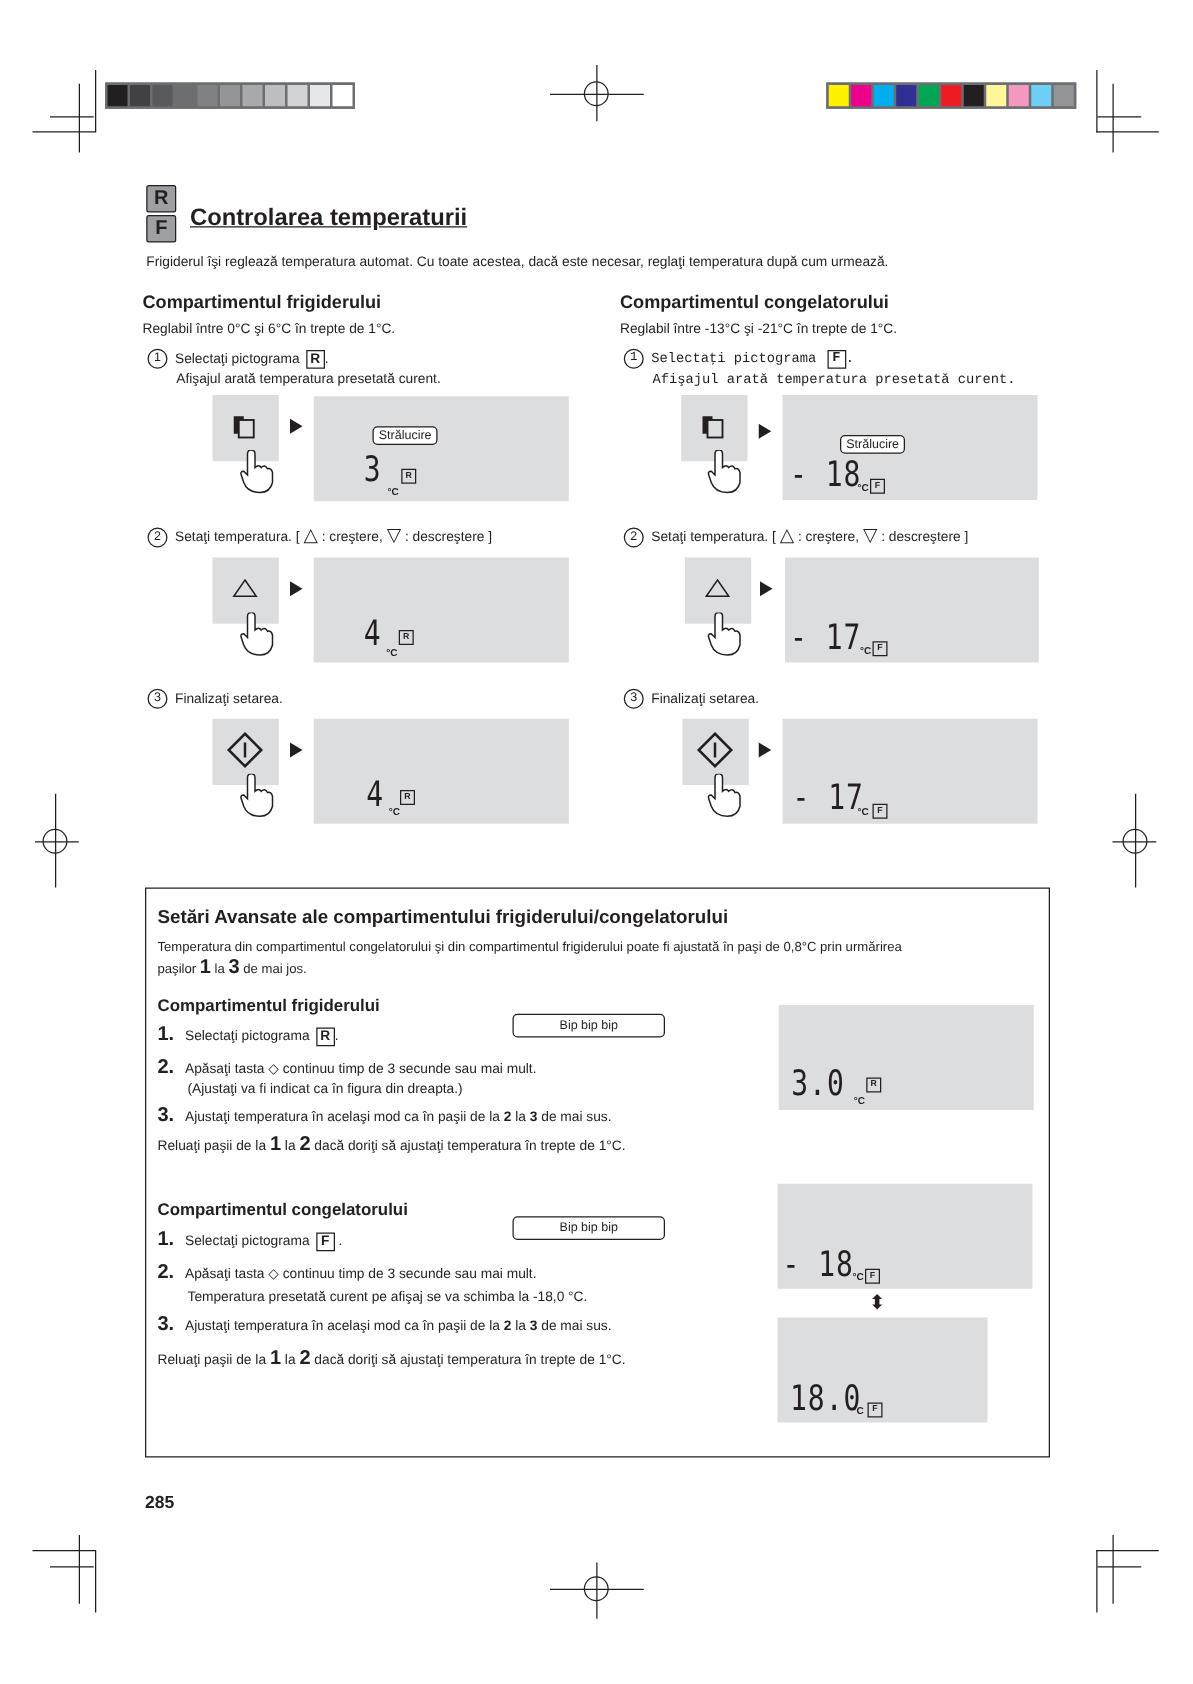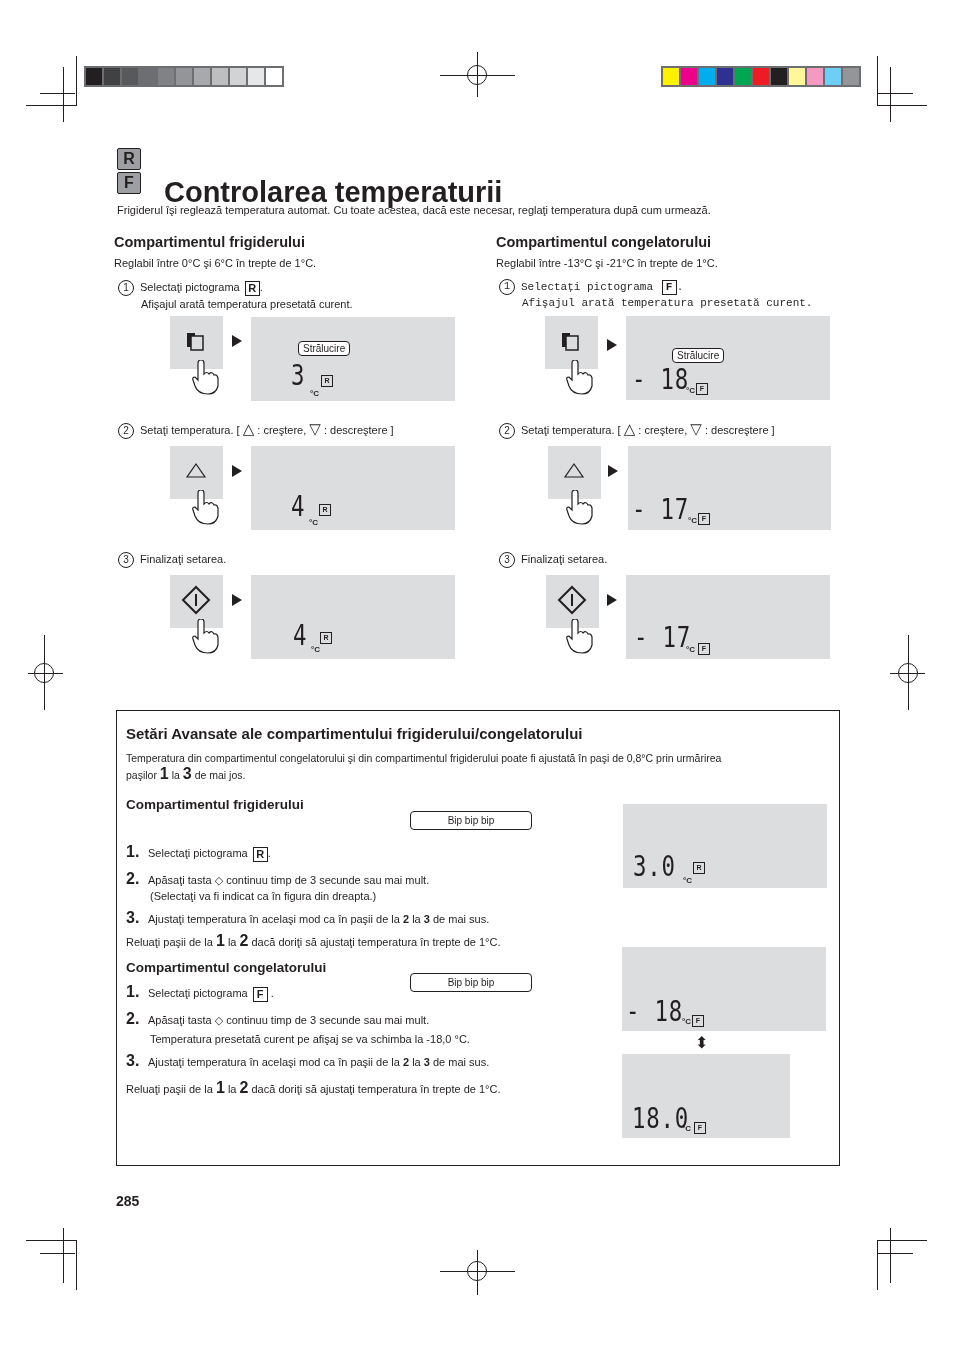--- a/index.html
+++ b/index.html
@@ -3,21 +3,21 @@
 <meta charset="utf-8">
 <style>
   html,body{margin:0;padding:0;background:#fff;}
   body{width:954px;height:1347px;position:relative;overflow:hidden;font-family:"Liberation Sans",sans-serif;color:#231f20;}
   .abs{position:absolute;}
   .line{position:absolute;background:#231f20;}
   .swatches{position:absolute;display:flex;border:2px solid #6d6e71;background:#6d6e71;gap:2px;}
   .swatch{width:16px;height:17px;}
   .crosshair-circle{position:absolute;width:18px;height:18px;border:1px solid #231f20;border-radius:50%;}
   .title-icon{position:absolute;left:117px;width:22px;height:20px;background:#9d9fa2;border:1px solid #231f20;border-radius:2px;font-weight:bold;font-size:16px;text-align:center;line-height:20px;color:#231f20;}
-  h1{position:absolute;left:148px;top:160px;margin:16px;font-size:29px;font-weight:bold;}
+  h1{position:absolute;left:148px;top:160px;margin:4px;font-size:19px;font-weight:bold;text-decoration:underline;}
   .intro{position:absolute;left:117px;top:204px;font-size:11px;}
   .sec-title{position:absolute;font-size:14.5px;font-weight:bold;}
   .small{position:absolute;font-size:11px;line-height:16px;}
   .circ{display:inline-block;width:14px;height:14px;border:1px solid #231f20;border-radius:50%;font-size:10px;text-align:center;line-height:14px;margin-right:6px;vertical-align:middle;}
   .boxletter{display:inline-block;border:1.5px solid #231f20;font-weight:bold;font-size:11px;width:13px;height:13px;line-height:13px;text-align:center;vertical-align:middle;margin-left:2px;}
   .btnpanel{position:absolute;width:53px;height:53px;background:#dcdddf;}
   .arrow{position:absolute;width:0;height:0;border-top:6px solid transparent;border-bottom:6px solid transparent;border-left:10px solid #231f20;}
   .lcd{position:absolute;background:#dcdddf;}
   .lcd-digits{position:absolute;font-family:"DejaVu Sans Mono",monospace;font-size:28px;color:#231f20;font-weight:normal;letter-spacing:1px;transform:scaleX(0.8);transform-origin:left bottom;}
   .lcd-unit{position:absolute;font-size:8px;font-weight:bold;}
@@ -222,24 +222,24 @@
   <span>Temperatura din compartimentul congelatorului şi din compartimentul frigiderului poate fi ajustată în paşi de 0,8°C prin urmărirea</span><br>
   <span>paşilor</span>
   <span class="bignum">1</span>
   <span>la</span>
   <span class="bignum">3</span>
   <span>de mai jos.</span>
 </div>
 
 <div class="sec-title" style="left:126px;top:797px;font-size:13.5px;">Compartimentul frigiderului</div>
 <div class="bubble" style="left:410px;top:811px;width:112px;height:17px;text-align:center;font-size:10px;line-height:17px;padding:0 4px;">Bip bip bip</div>
-<div class="small" style="left:126px;top:820px;width:450px;margin-top:24px;">
+<div class="small" style="left:126px;top:820px;width:450px;">
   <div><span class="num">1.</span><span>Selectaţi pictograma</span> <span class="boxletter">R</span>.</div>
   <div style="margin-top:9px;"><span class="num">2.</span><span>Apăsaţi tasta</span> <span>◇</span> <span>continuu timp de 3 secunde sau mai mult.</span></div>
-  <div style="margin-left:24px;">(Selectaţi va fi indicat ca în figura din dreapta.)</div>
+  <div style="margin-left:24px;">(Ajustaţi va fi indicat ca în figura din dreapta.)</div>
   <div style="margin-top:6px;"><span class="num">3.</span><span>Ajustaţi temperatura în acelaşi mod ca în paşii de la</span> <b>2</b> <span>la</span> <b>3</b> <span>de mai sus.</span></div>
   <div style="margin-top:6px;"><span>Reluaţi paşii de la</span> <span class="bignum">1</span> <span>la</span> <span class="bignum">2</span> <span>dacă doriţi să ajustaţi temperatura în trepte de 1°C.</span></div>
 </div>
 <div class="lcd" style="left:623px;top:804px;width:204px;height:84px;">
   <div class="lcd-digits" style="left:10px;top:46px;">3.0</div>
   <div class="lcd-badge" style="left:70px;top:58px;">R</div>
   <div class="lcd-unit" style="left:60px;top:72px;">°C</div>
 </div>
 
 <div class="sec-title" style="left:126px;top:960px;font-size:13.5px;">Compartimentul congelatorului</div>

